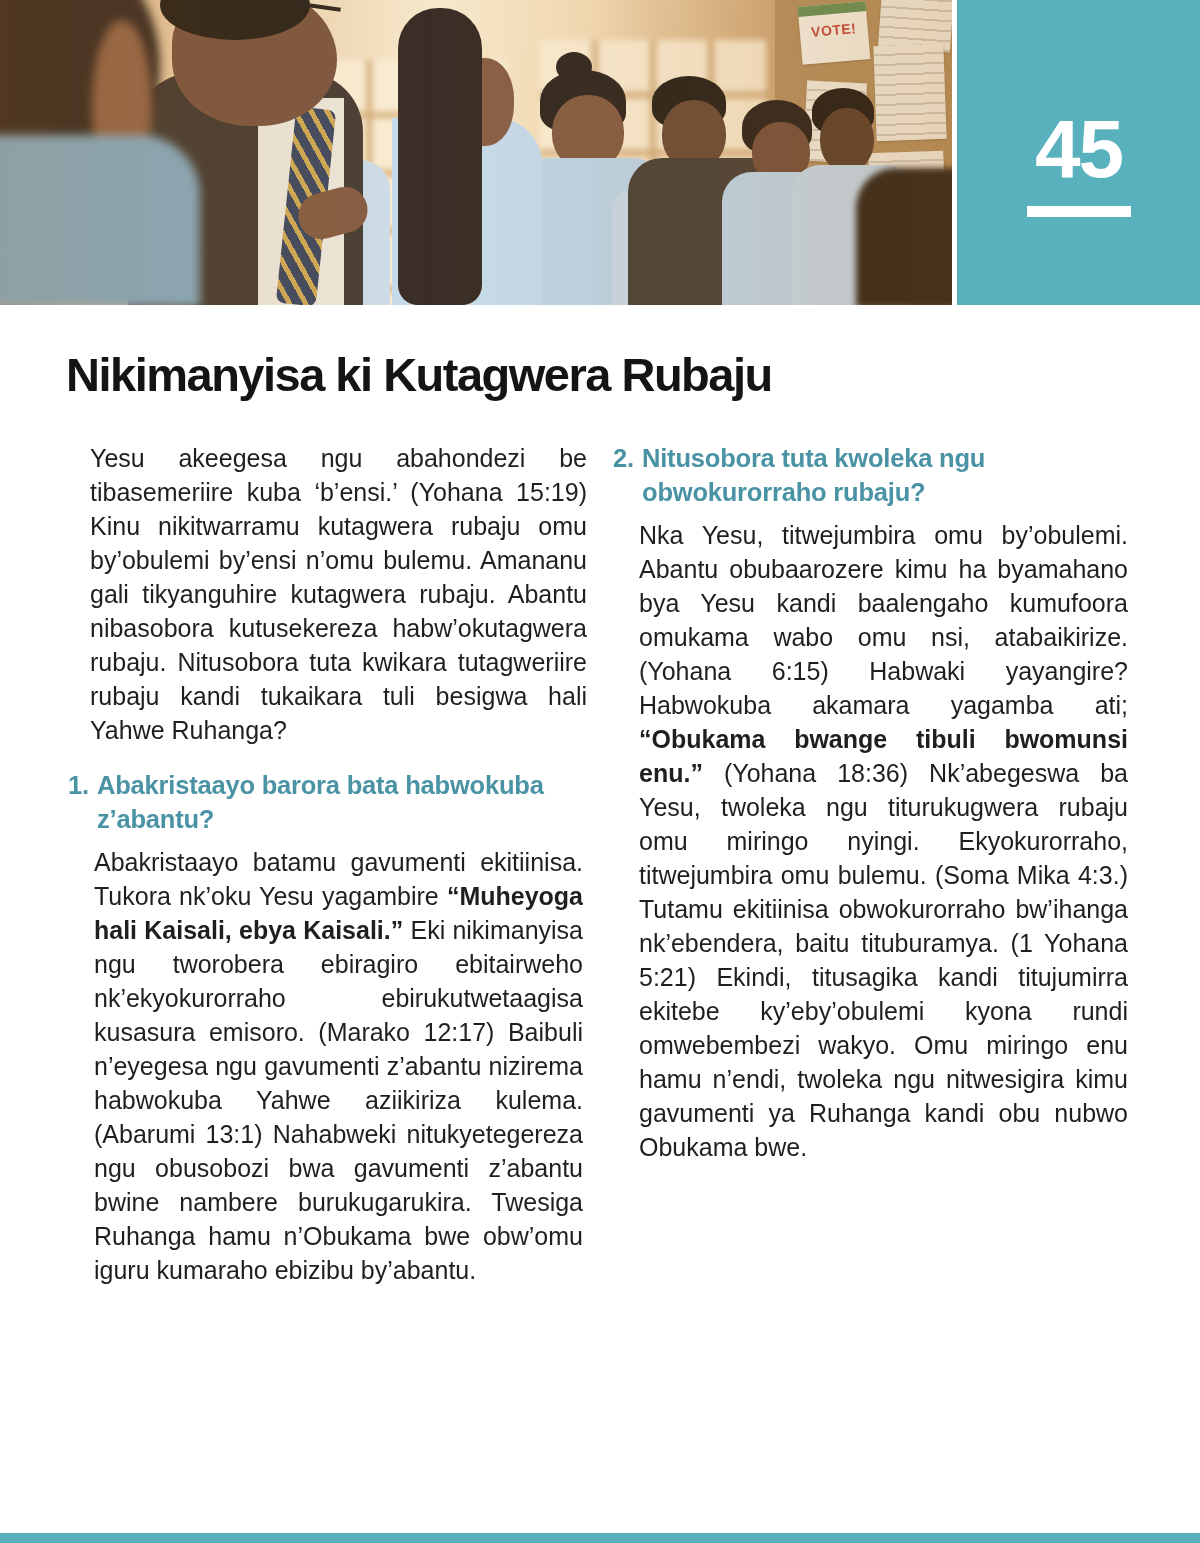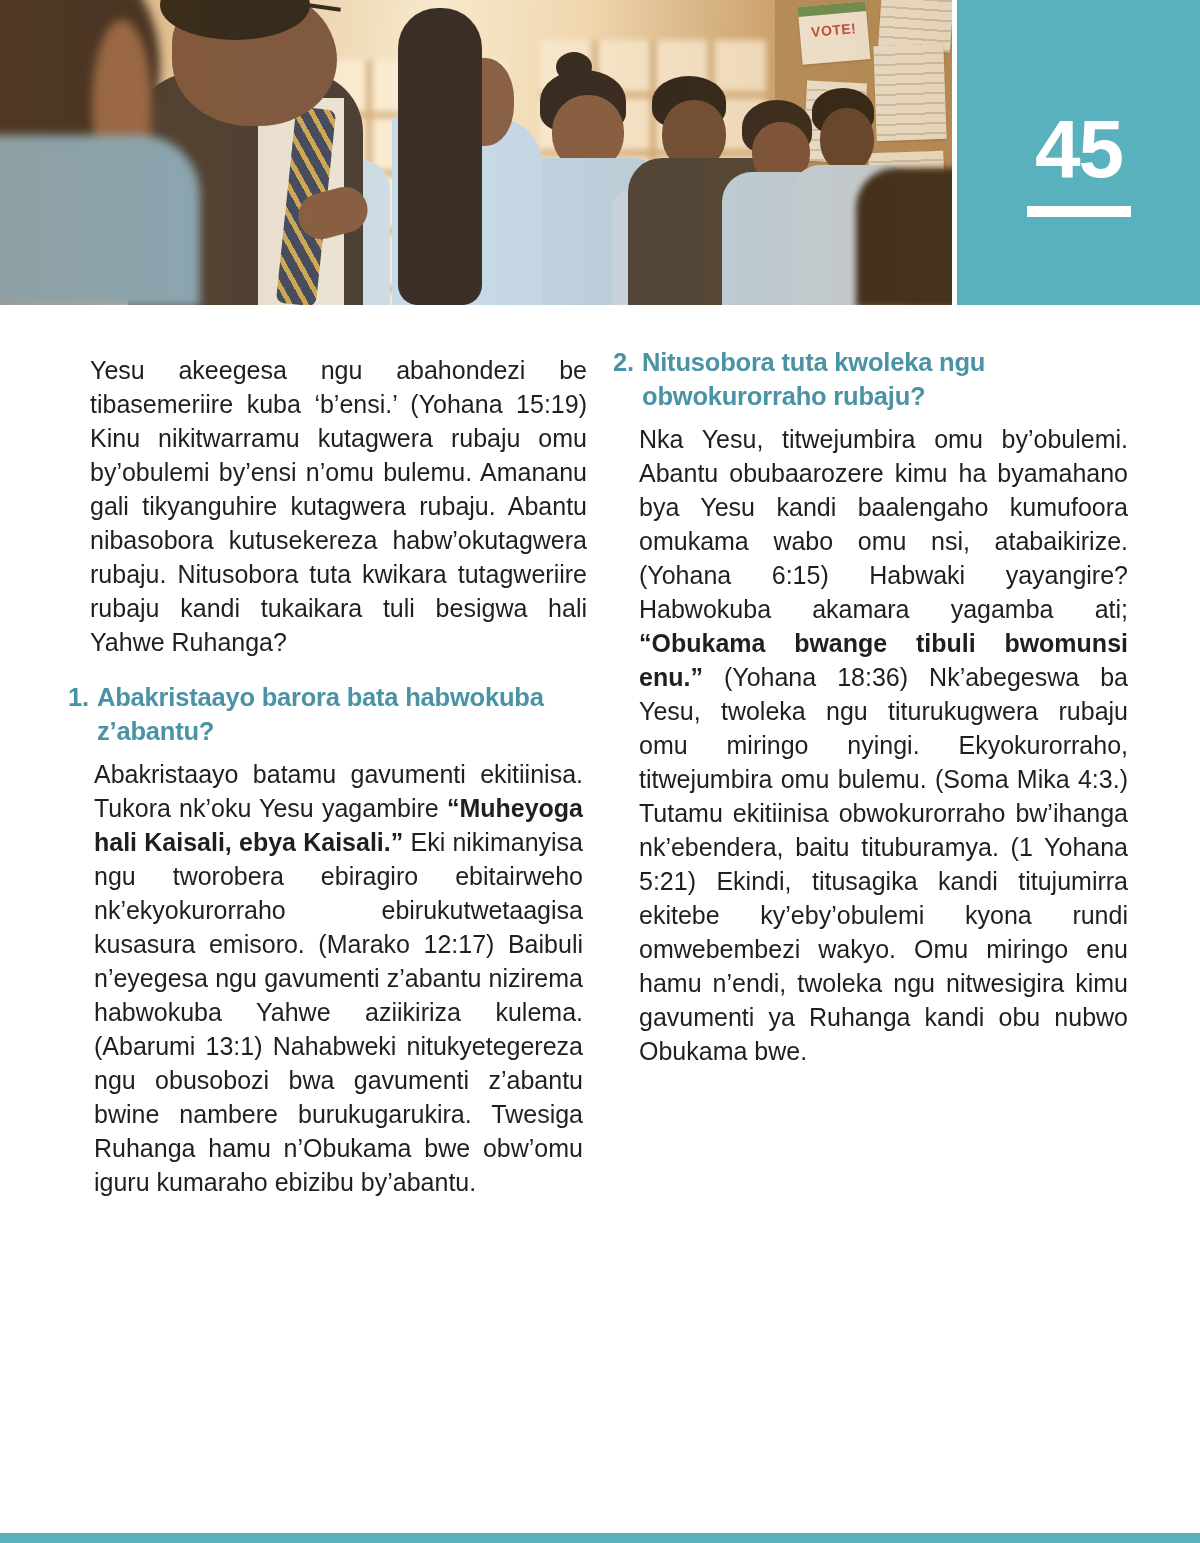--- a/index.html
+++ b/index.html
@@ -83,21 +83,21 @@
   }
   .lesson-underline{width:104px;height:11px;background:#fff;margin:16px auto 0;}
   
   .title{
     margin:44px 0 0 66px;font-size:47px;line-height:52px;font-weight:bold;
     letter-spacing:-1.5px;color:#141414;
   }
   .columns{display:flex;gap:26px;padding:0 68px;margin-top:40px;}
   .col{flex:1;min-width:0;}
   .body-text{font-size:25px;line-height:34px;text-align:justify;color:#1f1f1f;}
-  .intro{padding-left:22px;margin:8px 0 21px 0;}
+  .intro{padding-left:22px;margin:0 0 21px 0;}
   .q-heading{
     display:flex;margin:0 0 9px 0;color:var(--heading-teal,#4a93a4);
     font-size:25.5px;line-height:34px;font-weight:bold;letter-spacing:-.2px;
   }
   .q-block + .q-block,.intro + .q-block{margin-top:20px;}
   .q-num{flex:0 0 29px;}
   .q-text{flex:1;}
   .q-para{padding-left:22px;margin:4px;}
   .q-para b{font-weight:bold;}
   
@@ -165,20 +165,21 @@
 
       <div class="warm"></div>
     </div>
 
     <div class="lesson-box">
       <span class="lesson-number">45</span>
       <div class="lesson-underline"></div>
     </div>
   </div>
 
+  <h1 class="title">Nikimanyisa ki Kutagwera Rubaju</h1>
 
   <div class="columns">
     <div class="col">
       <p class="body-text intro">Yesu akeegesa ngu abahondezi be tibasemeriire kuba ‘b’ensi.’ (Yohana 15:19) Kinu nikitwarramu kutagwera rubaju omu by’obulemi by’ensi n’omu bulemu. Amananu gali tikyanguhire kutagwera rubaju. Abantu nibasobora kutusekereza habw’okutagwera rubaju. Nitusobora tuta kwikara tutagweriire rubaju kandi tukaikara tuli besigwa hali Yahwe Ruhanga?</p>
 
       <div class="q-block">
         <div class="q-heading">
           <span class="q-num">1.</span>
           <span class="q-text">Abakristaayo barora bata habwokuba z’abantu?</span>
         </div>

